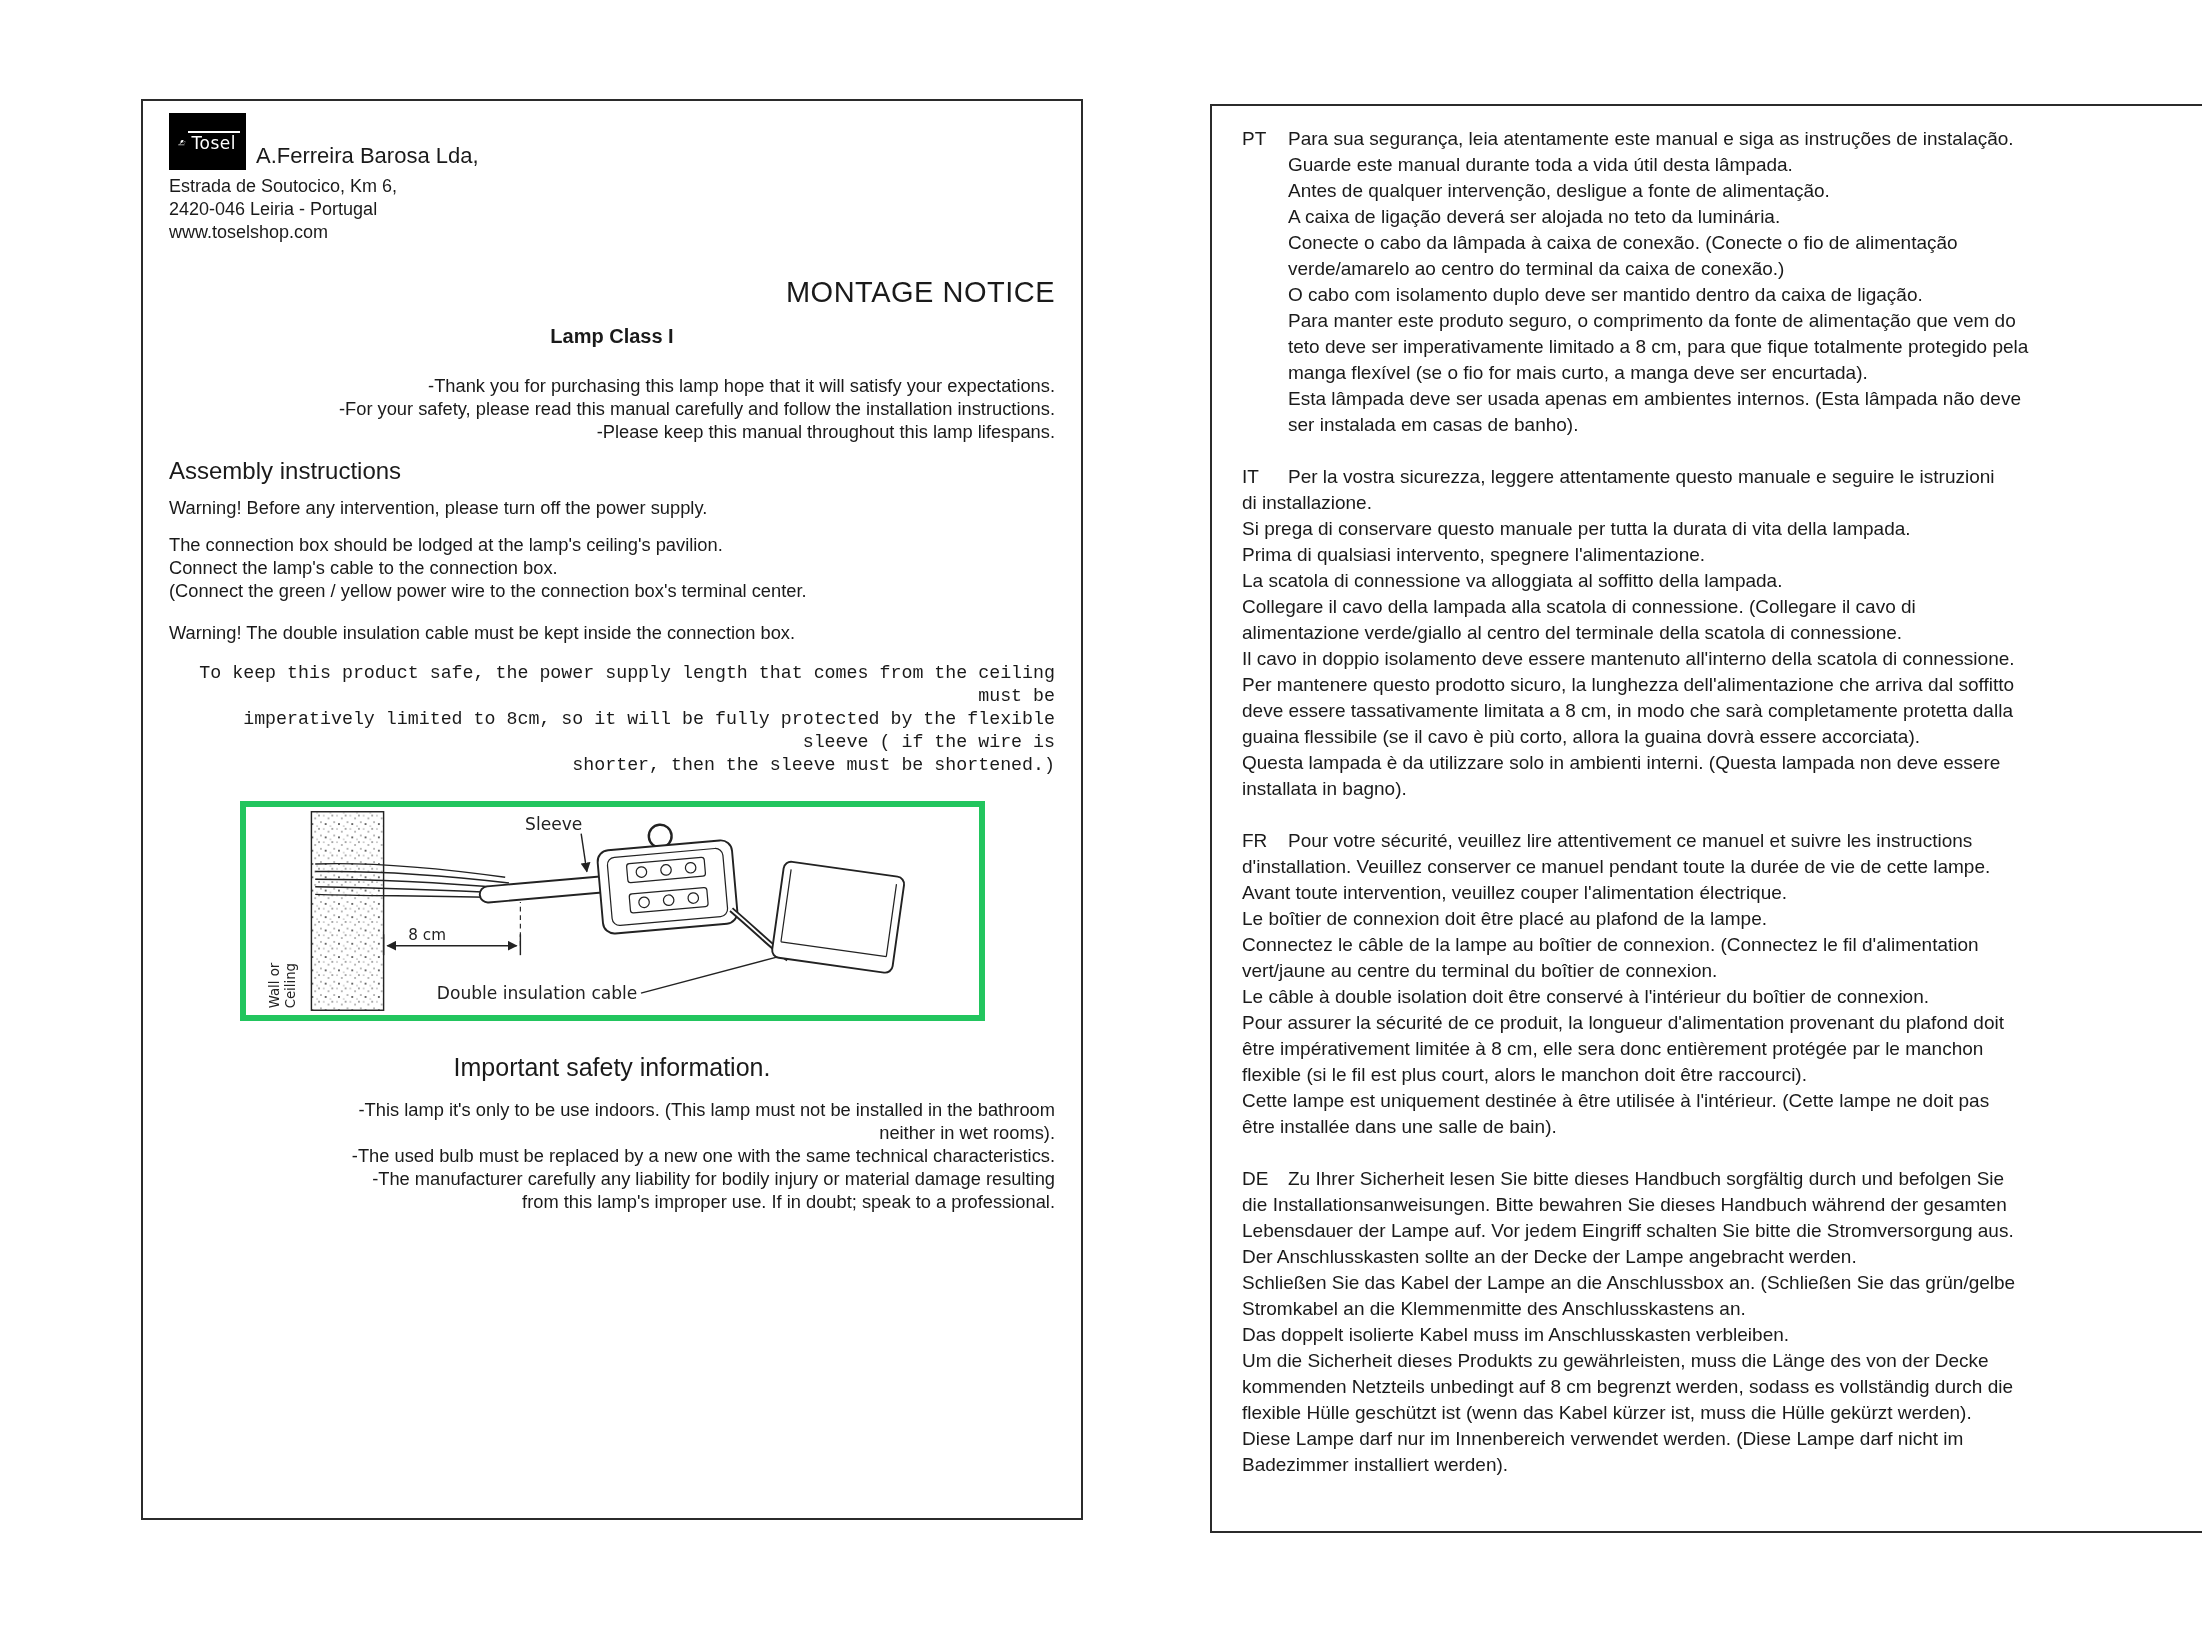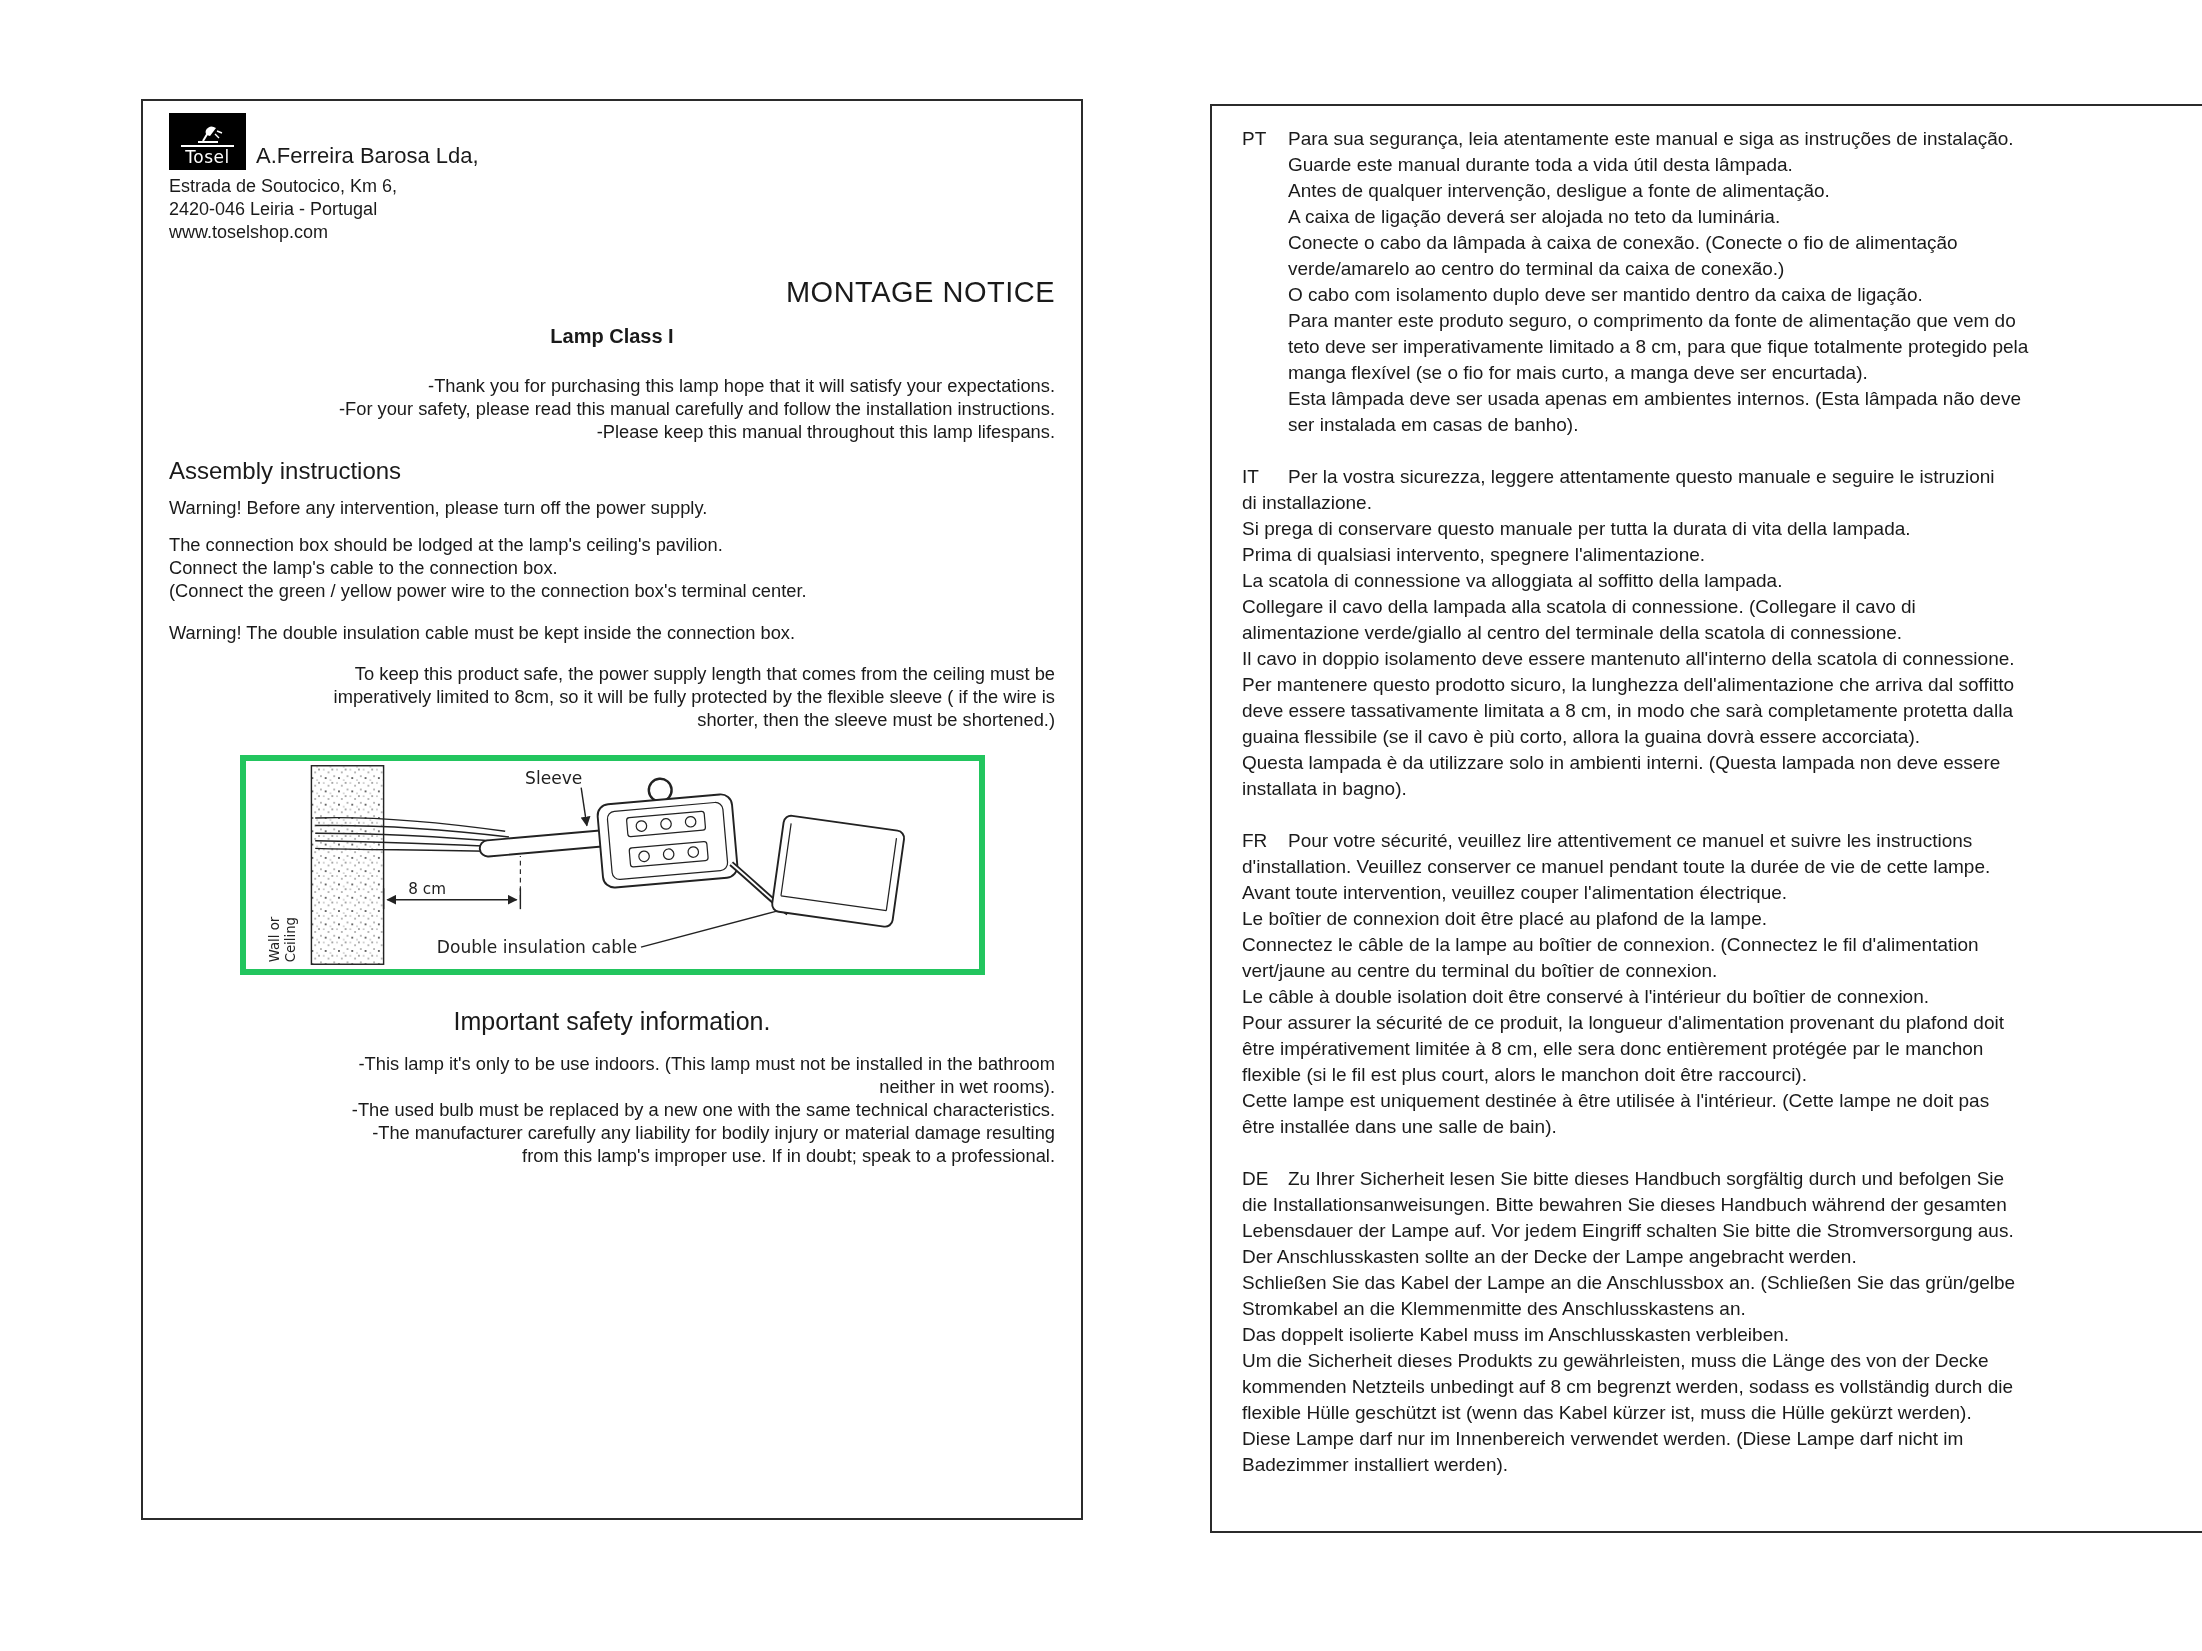--- a/index.html
+++ b/index.html
@@ -10,21 +10,21 @@
   .page {
     position:absolute; background:#fff; border:2px solid #2b2b2b; box-sizing:border-box;
   }
   .page-left  { left:141px; top:99px;  width:942px;  height:1421px; padding:12px 26px; }
   .page-right { left:1210px; top:104px; width:1022px; height:1429px; padding:20px 30px; }
 
   
   .logo-row { display:flex; align-items:flex-end; gap:10px; }
   .logo-box {
     width:77px; height:57px; background:#000; color:#fff; flex:0 0 auto;
-    display:flex; flex-direction:column; align-items:center; justify-content:flex-end;
+    display:flex; flex-direction:row; align-items:center; justify-content:flex-end;
     padding:4px 6px 3px; box-sizing:border-box;
   }
   .logo-lamp { width:40px; height:22px; display:block; margin-bottom:1px; }
   .logo-text {
     font-size:17px; letter-spacing:0.5px; border-top:2px solid #fff; padding:0 4px;
     font-family:"DejaVu Sans", sans-serif;
   }
   .company-name { font-size:22px; padding-bottom:1px; }
   .address-block { margin-top:5px; font-size:18px; line-height:23px; }
   .doc-title { text-align:right; font-size:29px; margin-top:32px; letter-spacing:0.5px; }
@@ -90,21 +90,21 @@
     <div class="warning">Warning! Before any intervention, please turn off the power supply.</div>
 
     <div class="body-block">
       <div>The connection box should be lodged at the lamp's ceiling's pavilion.</div>
       <div>Connect the lamp's cable to the connection box.</div>
       <div>(Connect the green / yellow power wire to the connection box's terminal center.</div>
     </div>
 
     <div class="warning" style="margin-top:20px;">Warning! The double insulation cable must be kept inside the connection box.</div>
 
-    <div class="body-block preline" style="margin-top:18px;">To keep this product safe, the power supply length that comes from the ceiling must be
+    <div class="body-block preline" style="margin-top:18px;font-family:Liberation Mono, monospace;">To keep this product safe, the power supply length that comes from the ceiling must be
 imperatively limited to 8cm, so it will be fully protected by the flexible sleeve ( if the wire is
 shorter, then the sleeve must be shortened.)</div>
 
     <div class="diagram-frame">
       <svg viewBox="0 0 750 219" aria-hidden="true">
         <defs>
           <pattern id="speck" width="14" height="14" patternUnits="userSpaceOnUse">
             <circle cx="3" cy="4" r="1" fill="#333"></circle>
             <circle cx="10" cy="9" r="0.8" fill="#333"></circle>
             <circle cx="6" cy="12" r="0.7" fill="#333"></circle>

